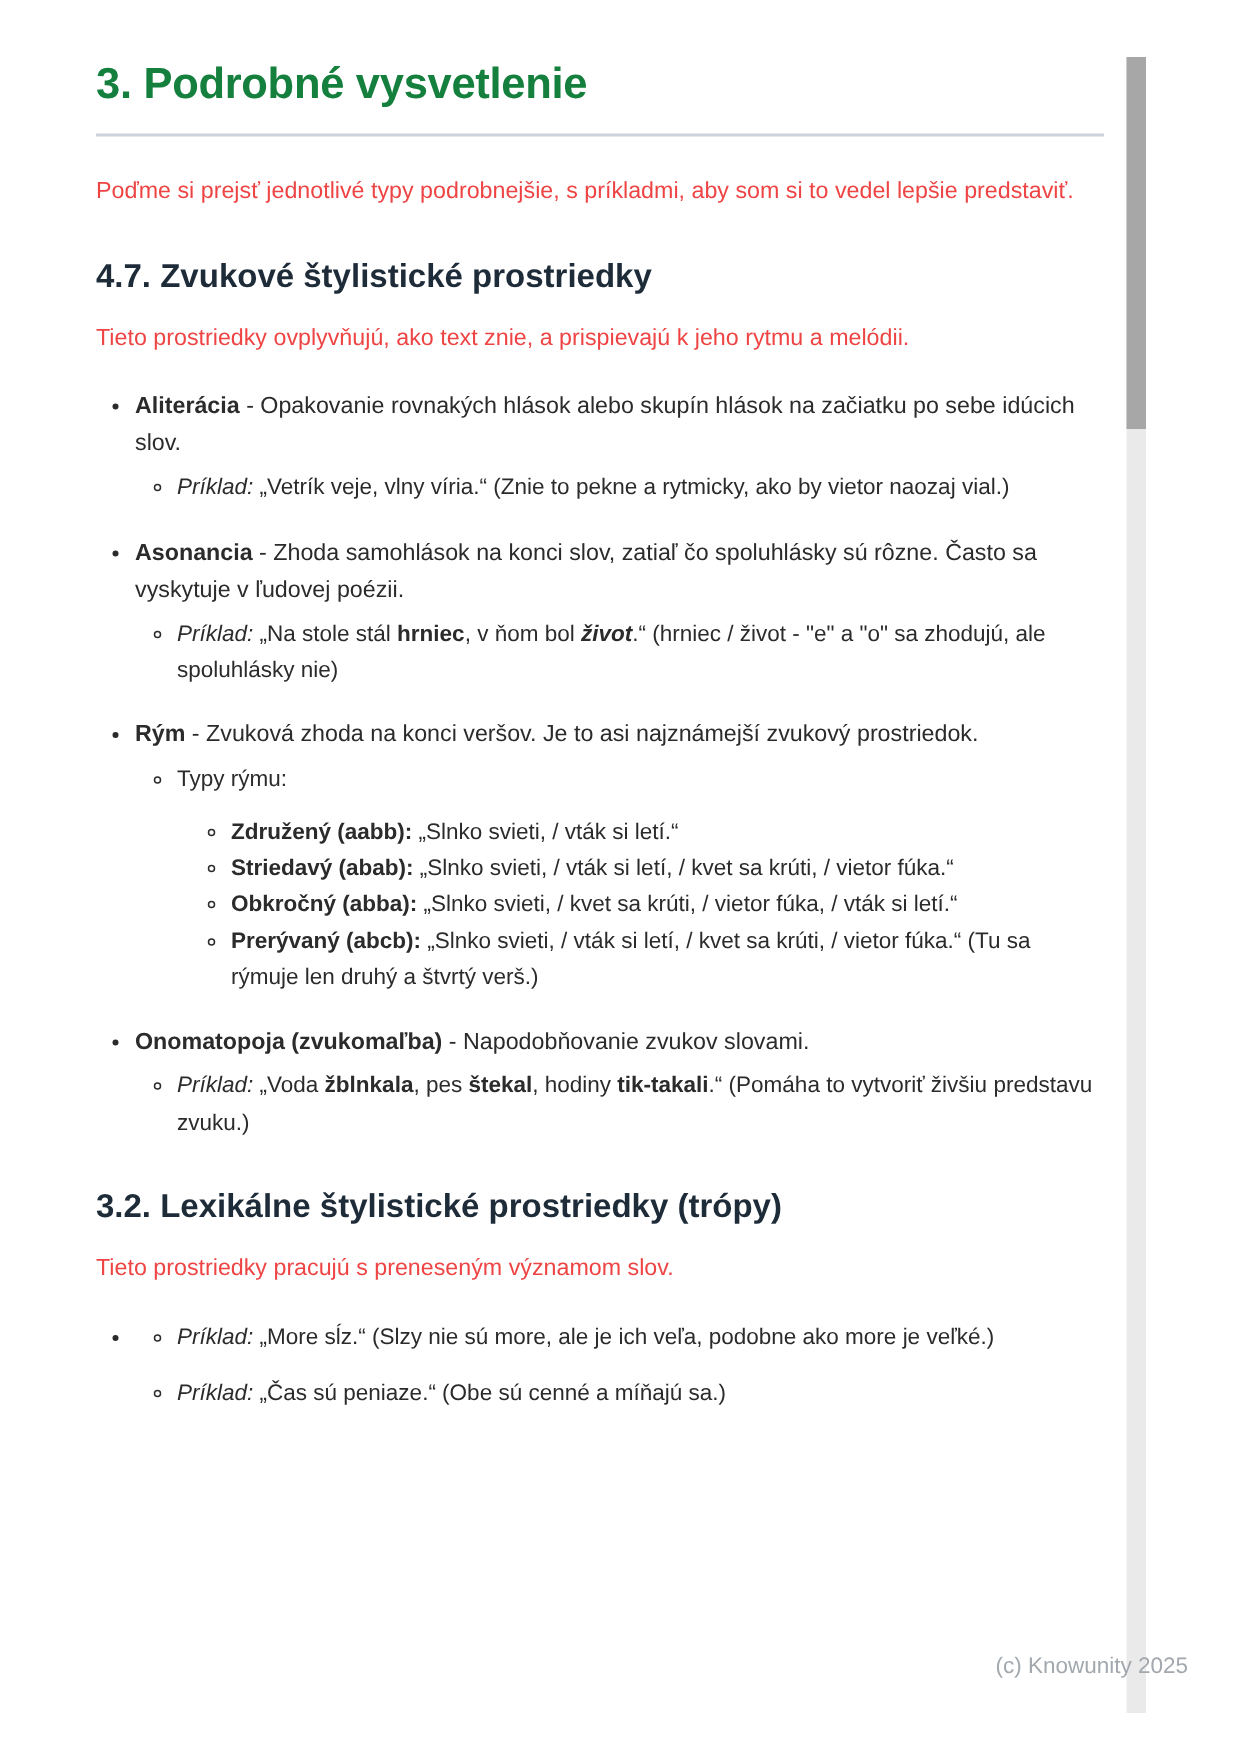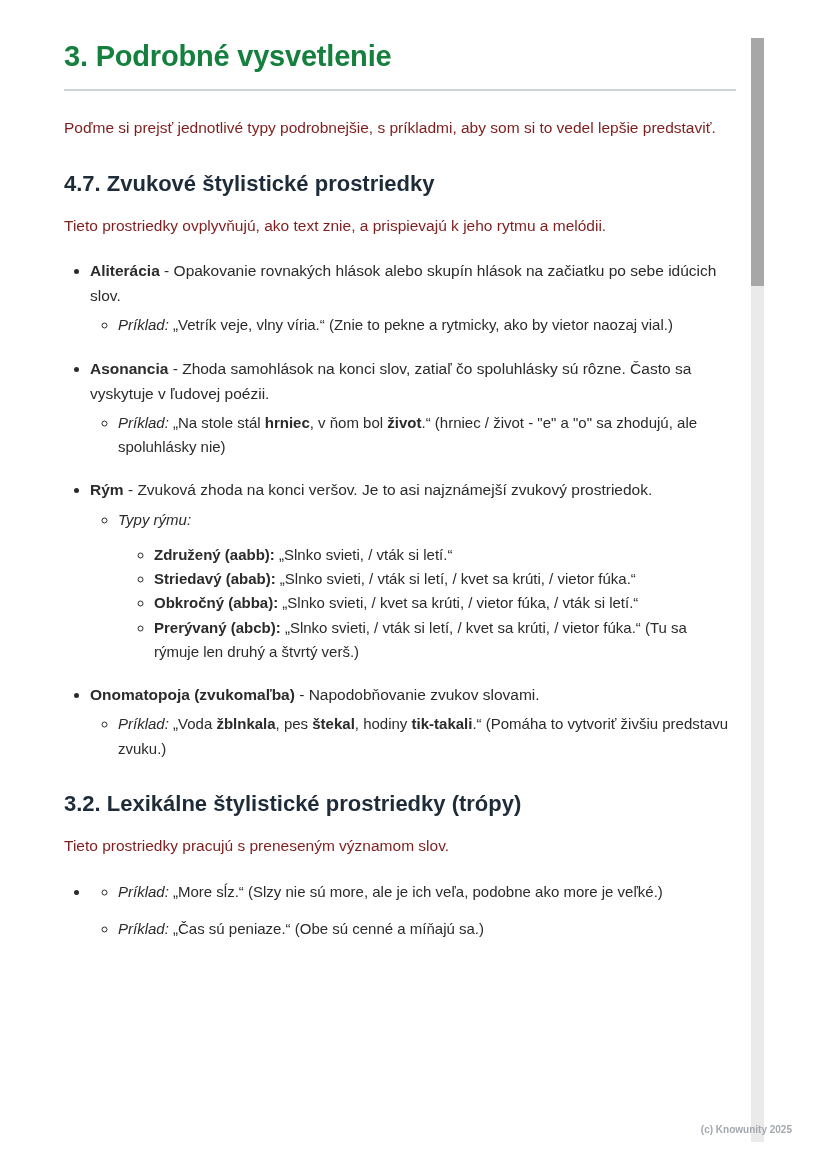--- a/index.html
+++ b/index.html
@@ -37,21 +37,21 @@
     font-size: 22px;
     font-weight: 700;
     color: #1e2b38;
     margin-top: 30px;
     margin-bottom: 16px;
   }
   p.para {
     font-size: 15.5px;
     line-height: 1.65;
     text-align: justify;
-    color: #7f1d1d;
+    color: #ef4444;
   }
   ul { list-style-position: outside; }
   ul.l1 {
     margin-top: 20px;
     margin-bottom: 6px;
     padding-left: 26px;
     list-style-type: disc;
   }
   ul.l1 > li {
     margin-bottom: 18px;
@@ -89,25 +89,24 @@
     background: #eaeaea;
   }
   .scrollbar-thumb {
     width: 100%;
     height: 248px;
     background: #a7a7a7;
   }
   .watermark {
     position: absolute;
     right: 36px;
-    bottom: 36px;
-    font-size: 10px;
+    bottom: 52px;
+    font-size: 15px;
     color: #a2a8ae;
     z-index: 5;
-    font-weight: bold;
   }
 </style>
 </head>
 <body>
 
 <div class="page">
 
   <div class="content">
 
     <h1 class="doc-title">3. Podrobné vysvetlenie</h1>
@@ -126,30 +125,30 @@
           <li>
             <span class="rich"><span style="font-style: italic;">Príklad:</span><span> „Vetrík veje, vlny víria.“ (Znie to pekne a rytmicky, ako by vietor naozaj vial.)</span></span>
           </li>
         </ul>
       </li>
 
       <li>
         <span class="rich"><span style="font-weight: 700;">Asonancia</span><span> - Zhoda samohlások na konci slov, zatiaľ čo spoluhlásky sú rôzne. Často sa vyskytuje v ľudovej poézii.</span></span>
         <ul class="l2">
           <li>
-            <span class="rich"><span style="font-style: italic;">Príklad:</span><span> „Na stole stál </span><span style="font-weight: 700;">hrniec</span><span>, v ňom bol </span><span style="font-weight: 700;">život</span><span>.“ (hrniec / život - "e" a "o" sa zhodujú, ale spoluhlásky nie)</span></span>
+            <span class="rich"><span style="font-style: italic;">Príklad:</span><span> „Na stole stál </span><span style="font-weight: 700;">hrniec</span><span>, v ňom bol </span><span style="font-weight: 700; font-style: italic;">život</span><span>.“ (hrniec / život - "e" a "o" sa zhodujú, ale spoluhlásky nie)</span></span>
           </li>
         </ul>
       </li>
 
       <li>
         <span class="rich"><span style="font-weight: 700;">Rým</span><span> - Zvuková zhoda na konci veršov. Je to asi najznámejší zvukový prostriedok.</span></span>
         <ul class="l2">
           <li>
-            <span class="rich"><span style="font-style: italic;">Typy rýmu:</span></span>
+            <span class="rich"><span style="">Typy rýmu:</span></span>
             <ul class="l3">
               <li>
                 <span class="rich"><span style="font-weight: 700;">Združený (aabb):</span><span> „Slnko svieti, / vták si letí.“</span></span>
               </li>
               <li>
                 <span class="rich"><span style="font-weight: 700;">Striedavý (abab):</span><span> „Slnko svieti, / vták si letí, / kvet sa krúti, / vietor fúka.“</span></span>
               </li>
               <li>
                 <span class="rich"><span style="font-weight: 700;">Obkročný (abba):</span><span> „Slnko svieti, / kvet sa krúti, / vietor fúka, / vták si letí.“</span></span>
               </li>

